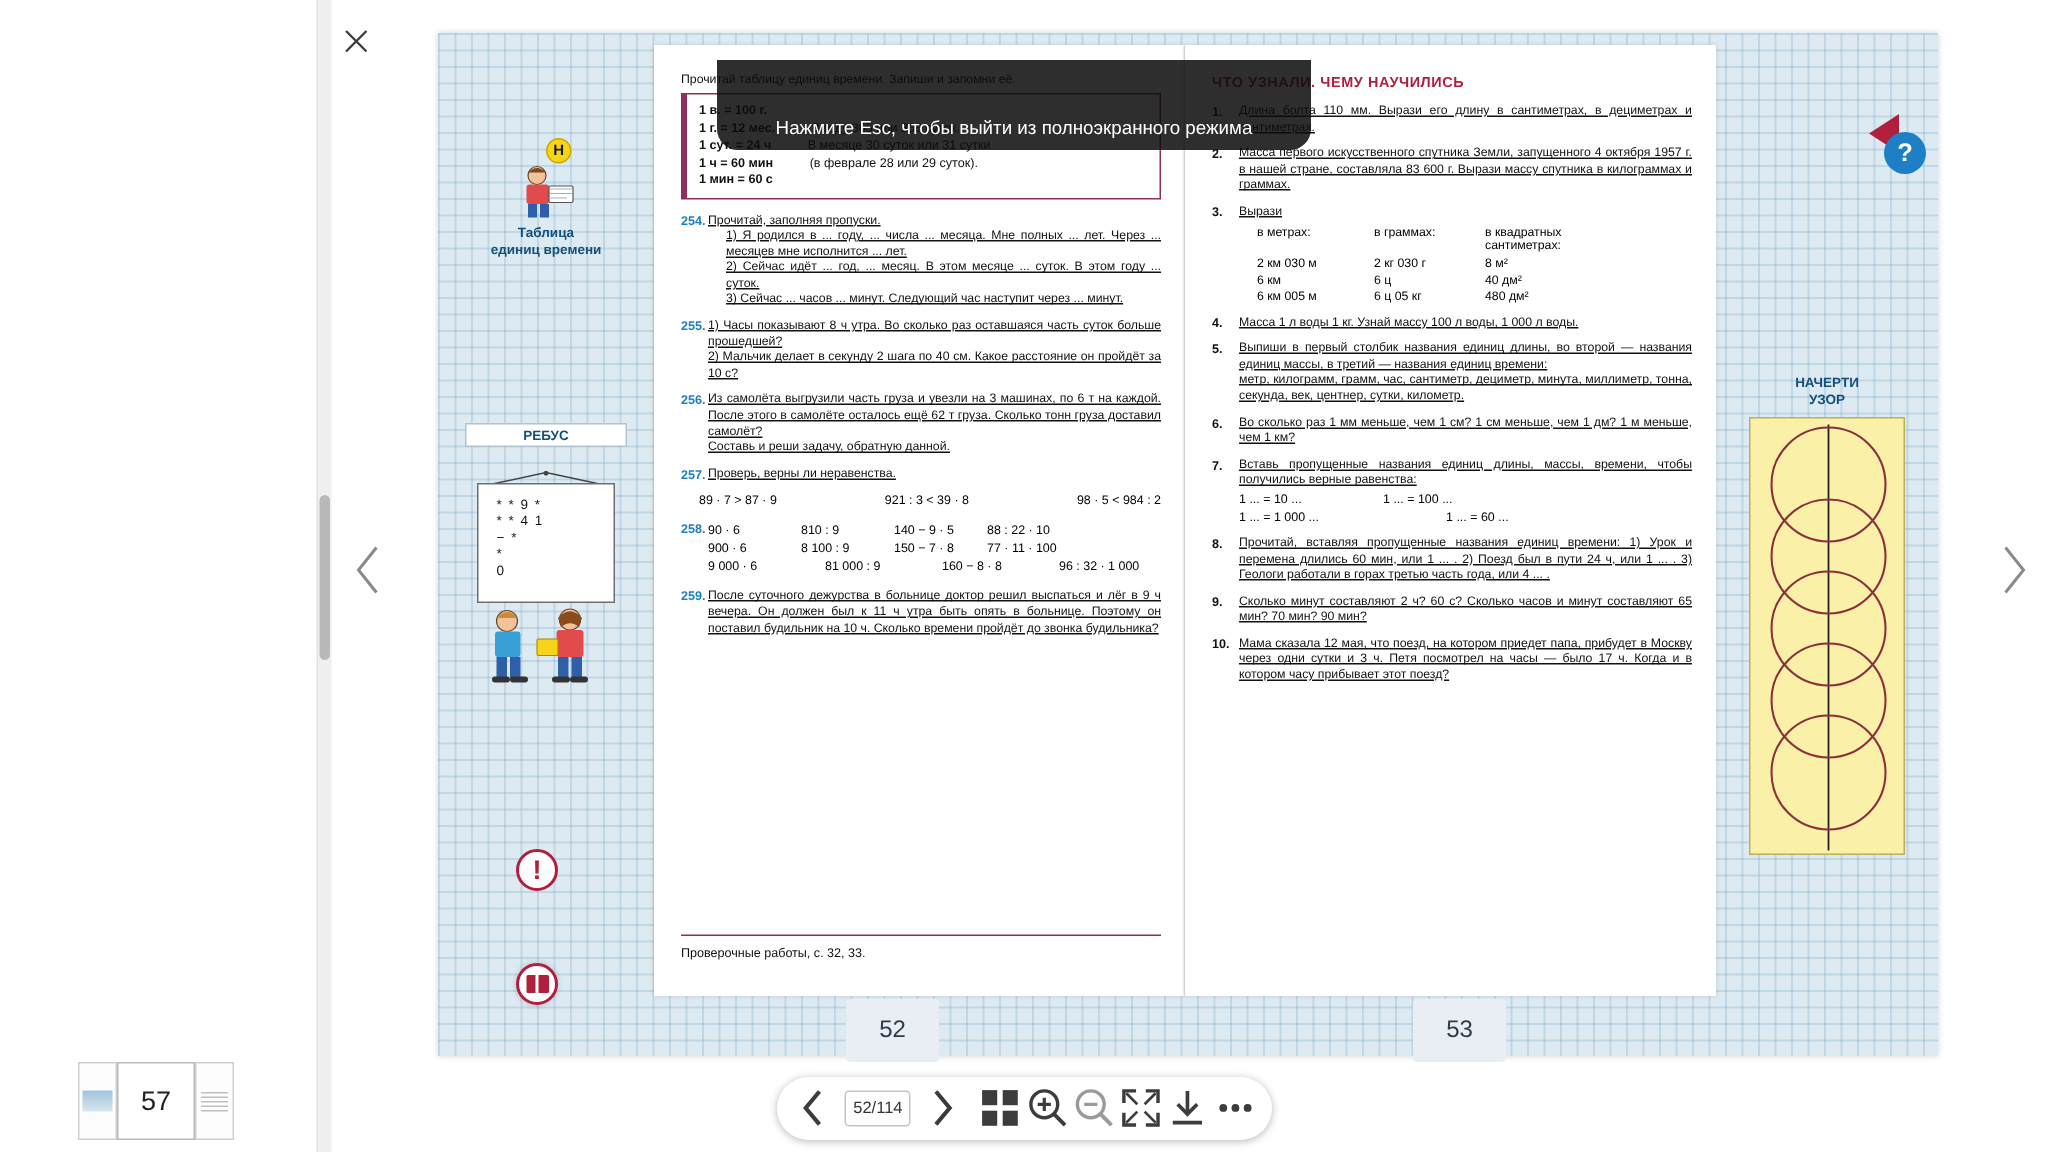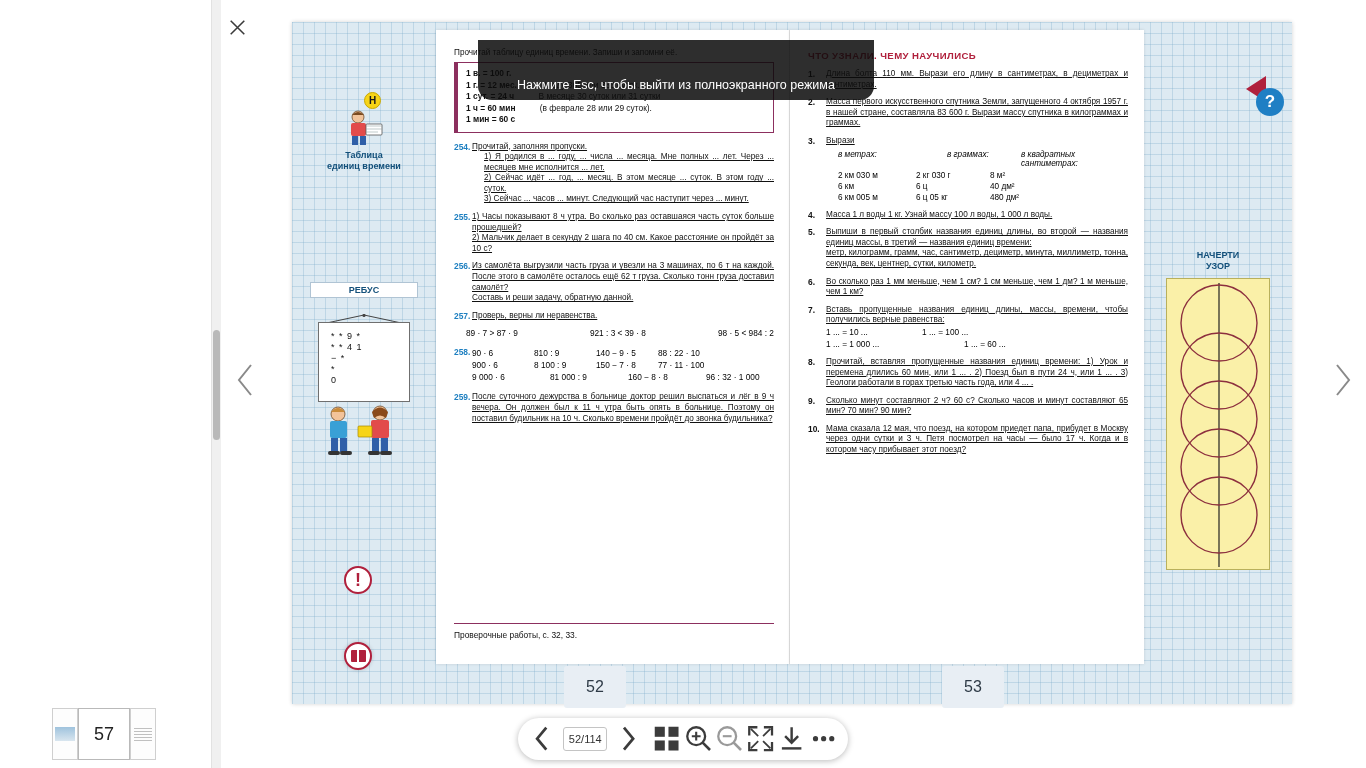--- a/index.html
+++ b/index.html
@@ -179,23 +179,23 @@
   .colrow span { width: 62px; }
 
   .footer-rule { position: absolute; left: 18px; right: 16px; bottom: 40px; height: 1px; background: #8c2f5e; }
   .footer-txt { position: absolute; left: 18px; bottom: 24px; font-size: 8.4px; color: #111; }
 
   .rp-head {
     display: flex; align-items: center; gap: 7px; margin-bottom: 8px; margin-top: 2px;
   }
   .rp-head .t1 { font-size: 9.6px; font-weight: bold; color: #b0203c; letter-spacing: .4px; }
 
-  .colhead { display: flex; font-size: 8.2px; margin: 3px 0 2px 12px; font-style: italic; }
+  .colhead { display: flex; font-size: 8.2px; margin: 3px 0 2px 12px; }
   .colhead span:nth-child(1) { width: 78px; }
-  .colhead span:nth-child(2) { width: 74px; margin-left: 31px; }
+  .colhead span:nth-child(2) { width: 74px; }
   .colhead span:nth-child(3) { width: 80px; }
   .colvals { display: flex; font-size: 8.2px; line-height: 11px; margin-left: 12px; }
   .colvals span:nth-child(1) { width: 78px; }
   .colvals span:nth-child(2) { width: 74px; }
   .colvals span:nth-child(3) { width: 80px; }
   .eqpair { display: flex; font-size: 8.3px; line-height: 12px; margin-left: 12px; }
   .eqpair span { width: 96px; }
 
   
   .nav-arrow {

